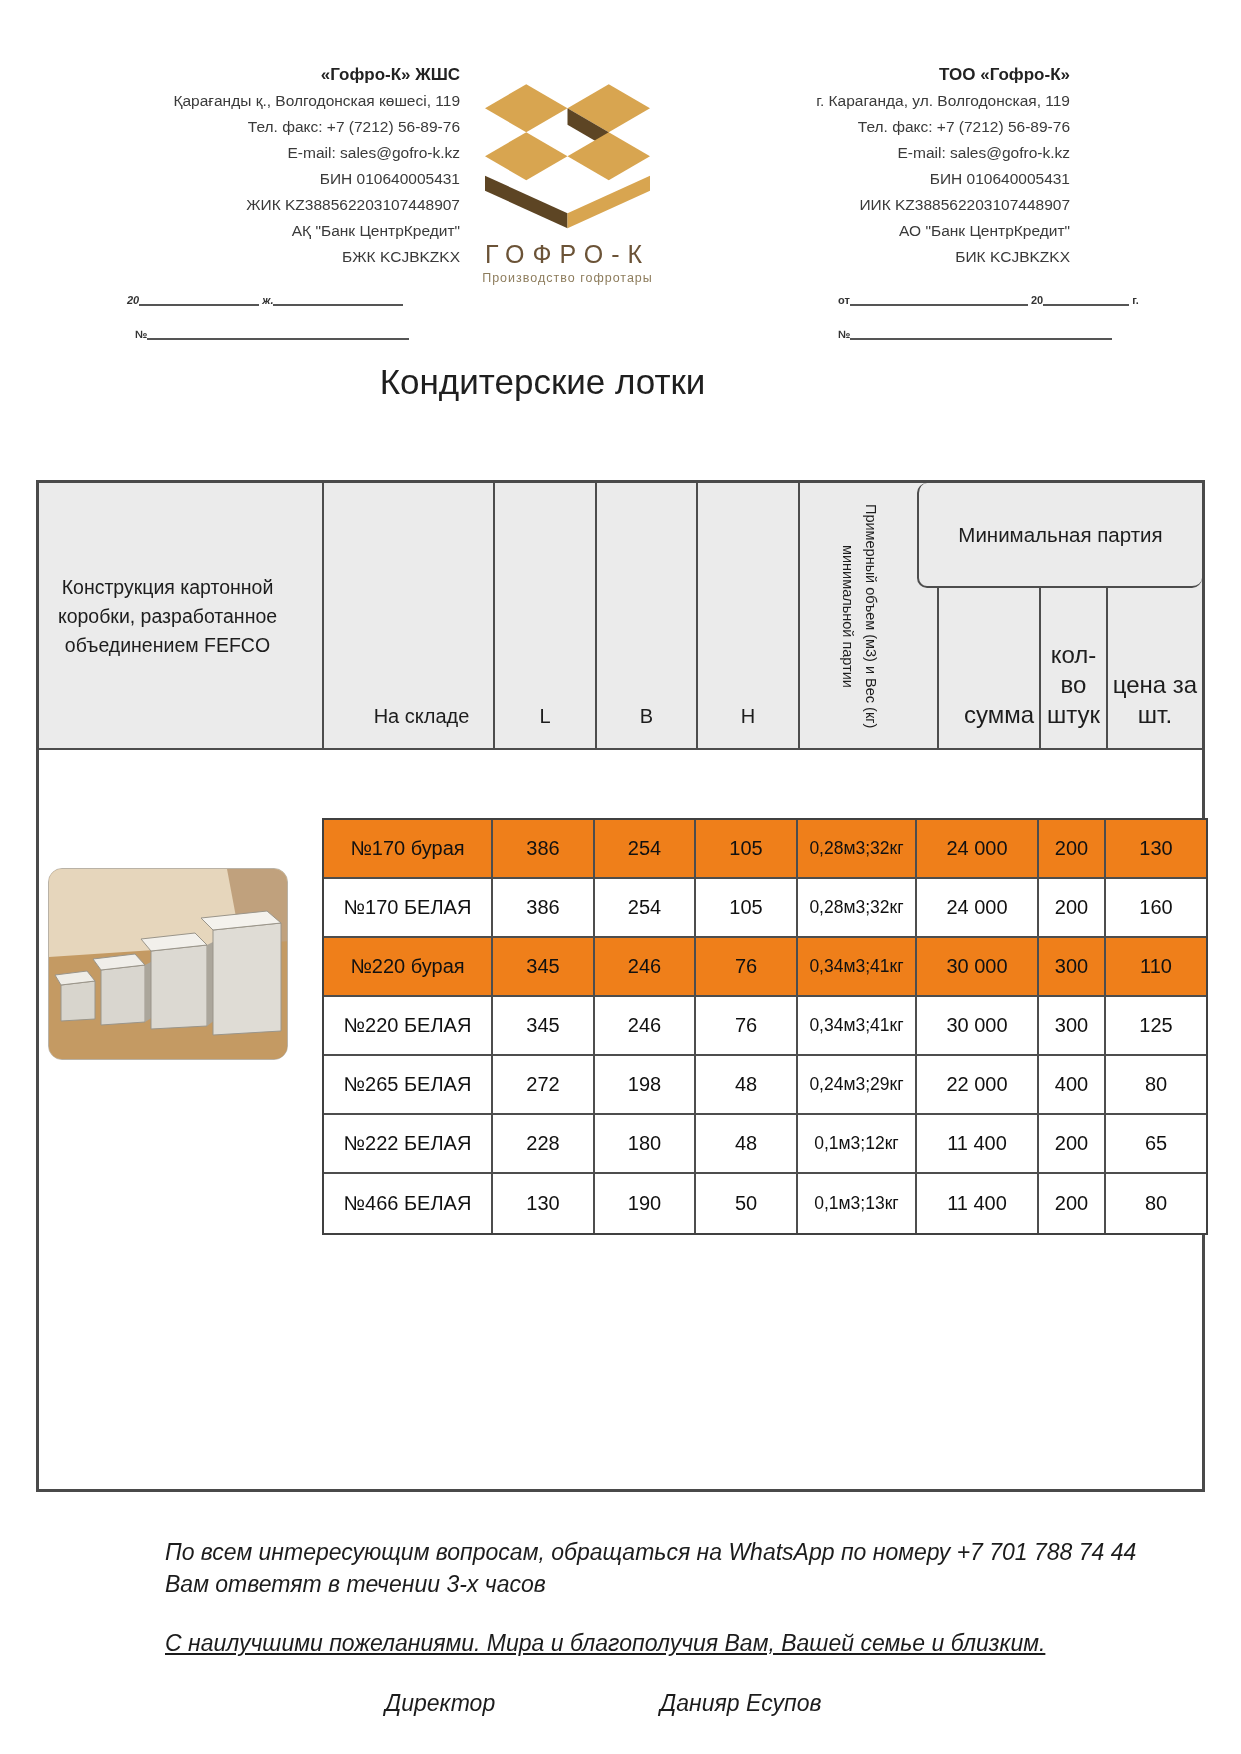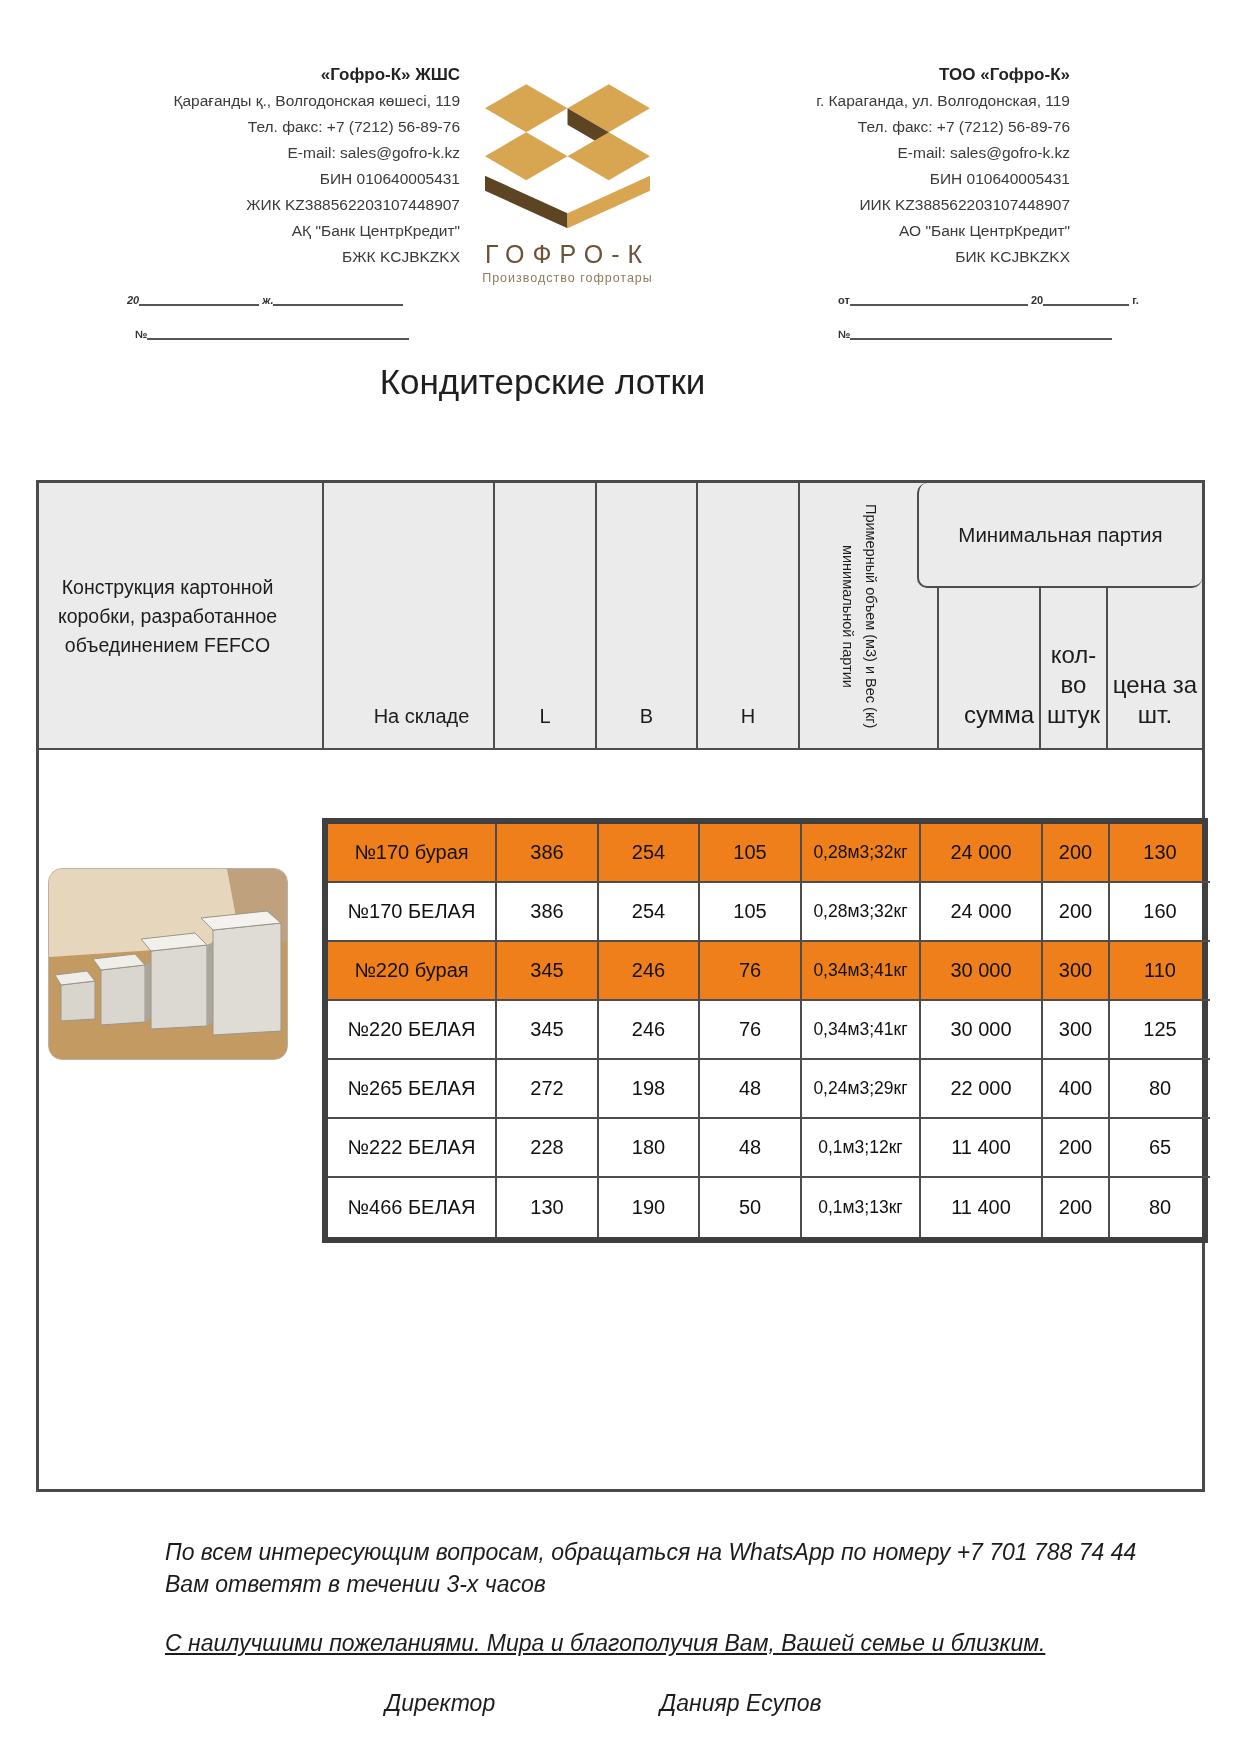--- a/index.html
+++ b/index.html
@@ -42,21 +42,21 @@
   .hgroup { position:absolute; left:878px; top:0; width:285px; height:105px; border-left:2px solid #4d4d4d;
             border-bottom:2px solid #4d4d4d; display:flex; align-items:center; justify-content:center;
             font-size:20.5px; color:#1d1d1d;border-radius:10px; }
   .hsub { position:absolute; top:105px; height:162px; border-left:2px solid #4d4d4d;
           display:flex; align-items:flex-end; justify-content:center; text-align:center;
           font-size:24px; color:#1d1d1d; padding-bottom:20px; line-height:30px; }
   .hc7 { left:878px; width:122px;margin-left:20px; }
   .hc8 { left:1000px; width:67px; padding-left:1px; padding-right:1px; }
   .hc9 { left:1067px; width:96px; }
 
-  .table-rows { position:absolute; left:283px; top:335px; width:886px; border:6px solid #404040; }
+  .table-rows { position:absolute; left:283px; top:335px; width:886px; border:2px solid #404040; }
   .trow { display:grid; grid-template-columns:169px 102px 101px 102px 119px 122px 67px 100px; height:59px; background:#fff; }
   .trow.hl { background:var(--hl,#ef7f1a); }
   .tcell { border-right:2px solid #4d4d4d; border-bottom:2px solid #4d4d4d;
            display:flex; align-items:center; justify-content:center;
            font-size:20px; color:#111; }
   .tcell:last-child { border-right:none; }
   .trow:last-child .tcell { border-bottom:none; }
   .c-vol { font-size:17.5px; }
 
   .photo { position:absolute; left:9px; top:385px; width:240px; height:192px;

